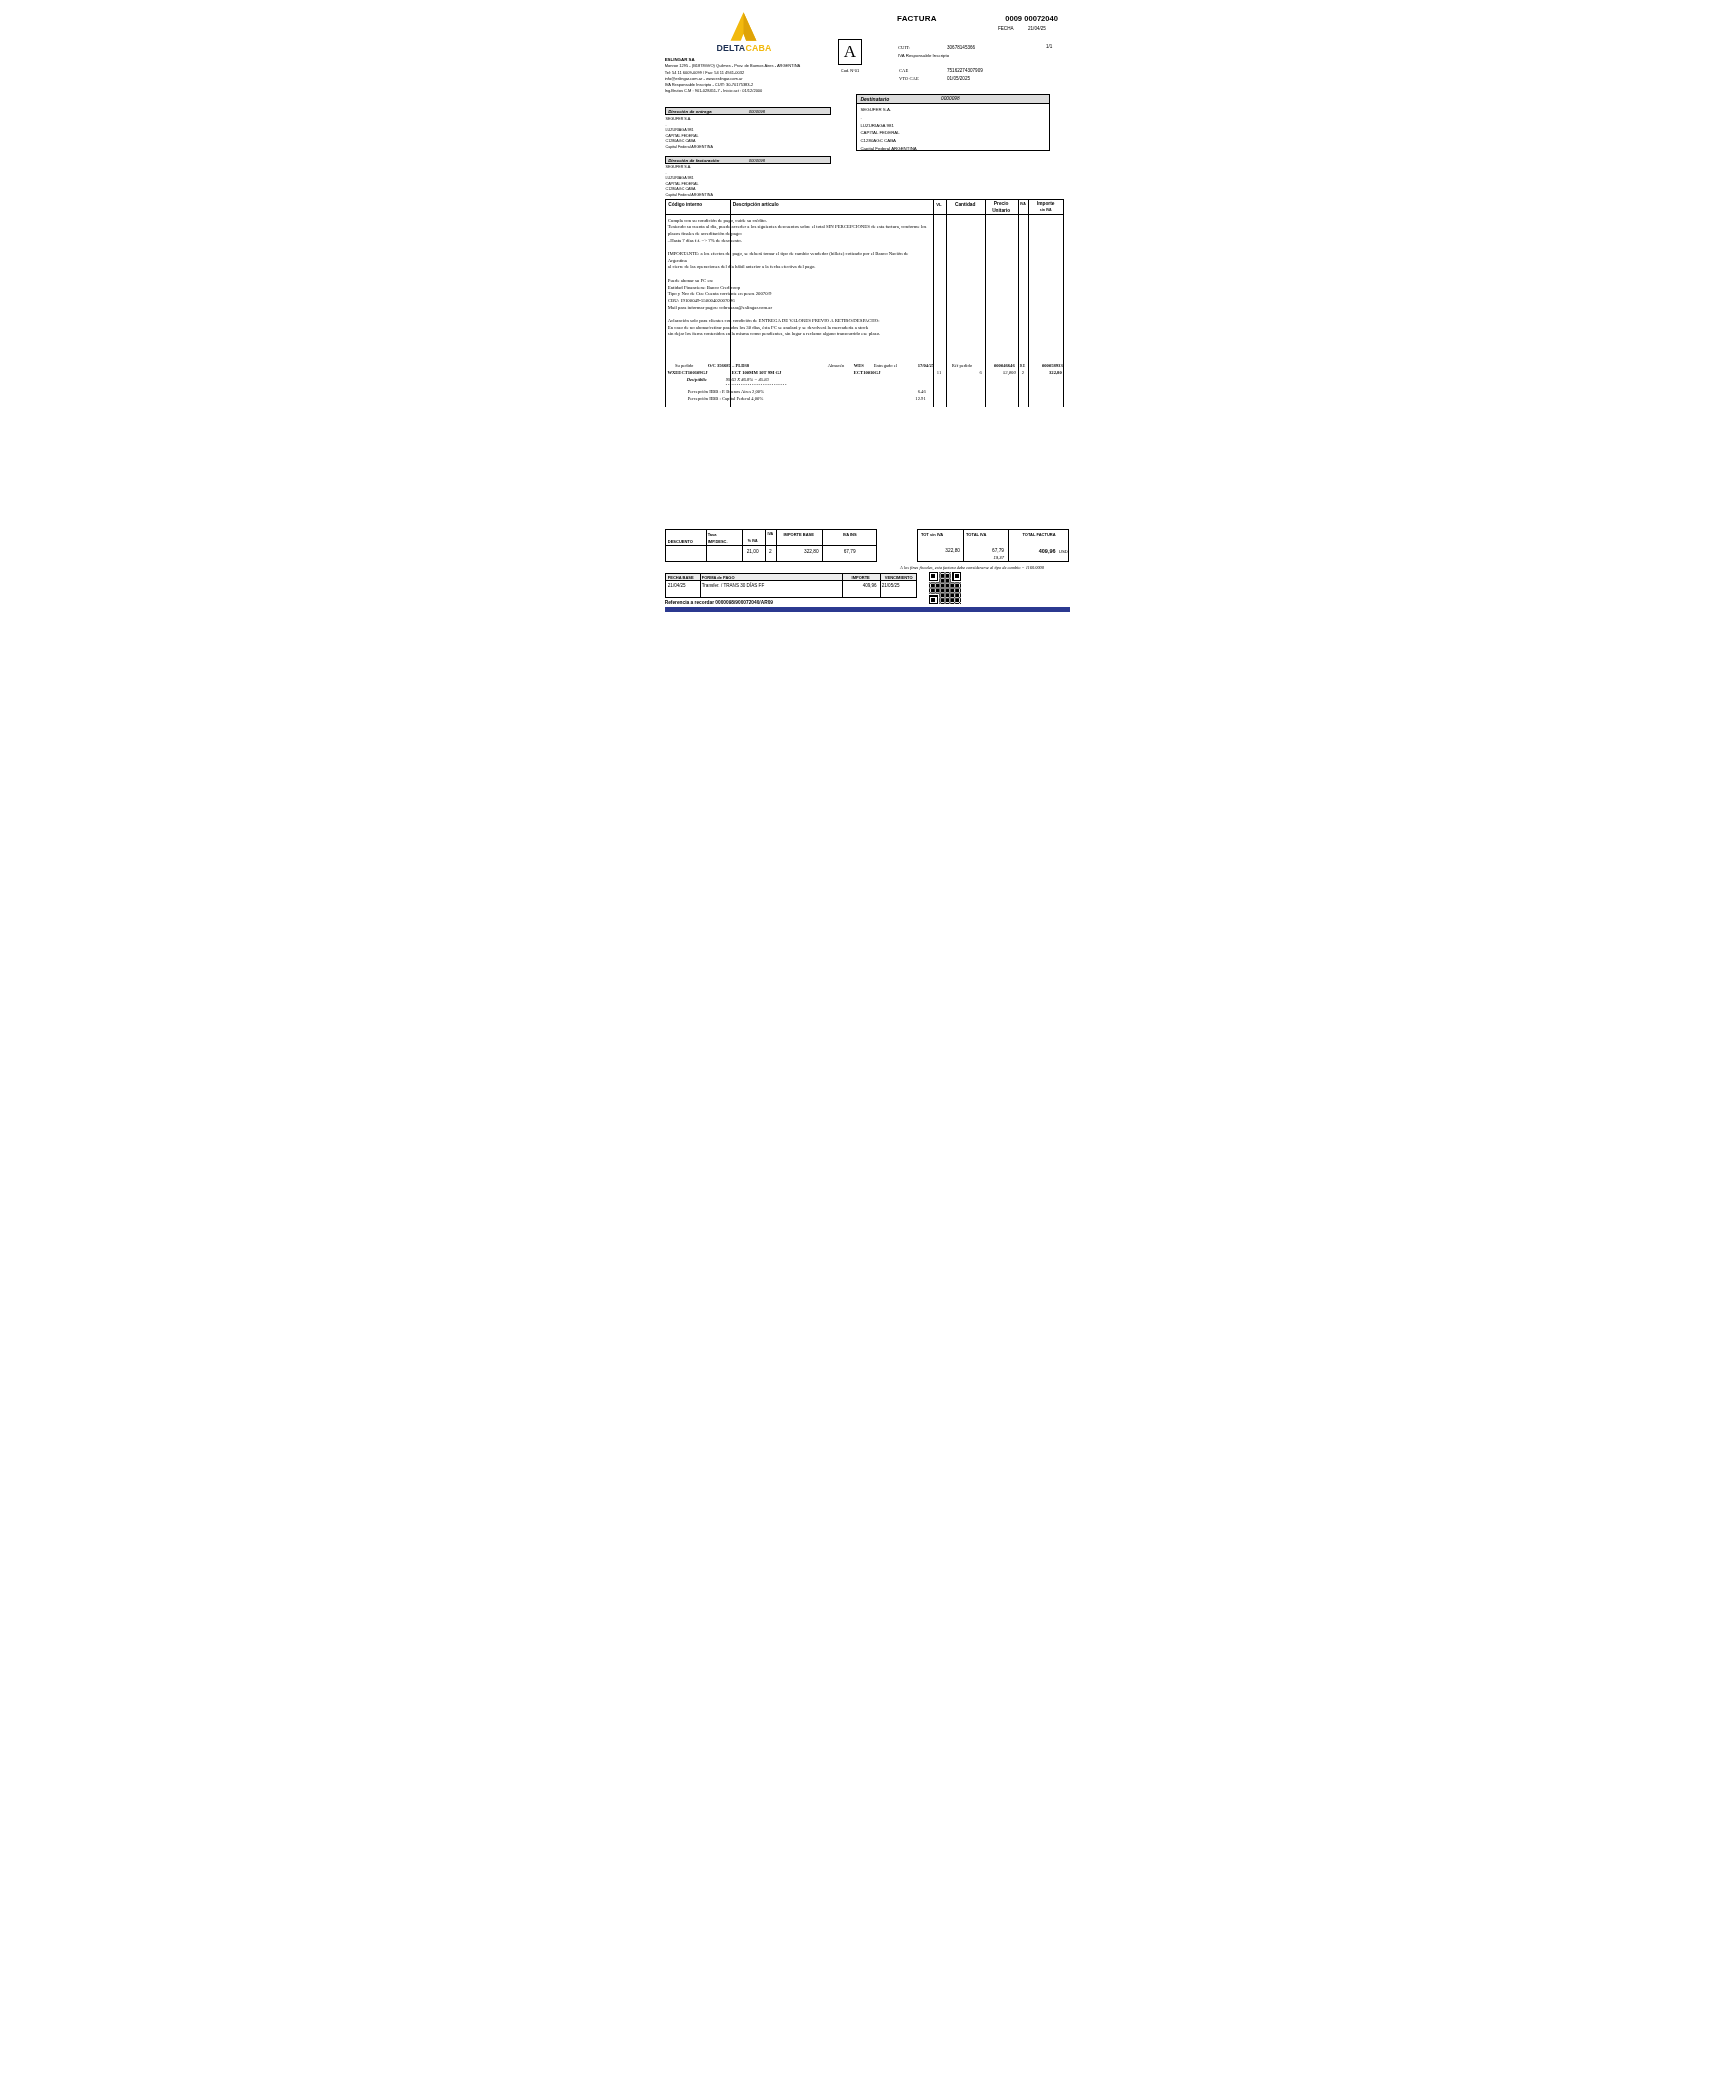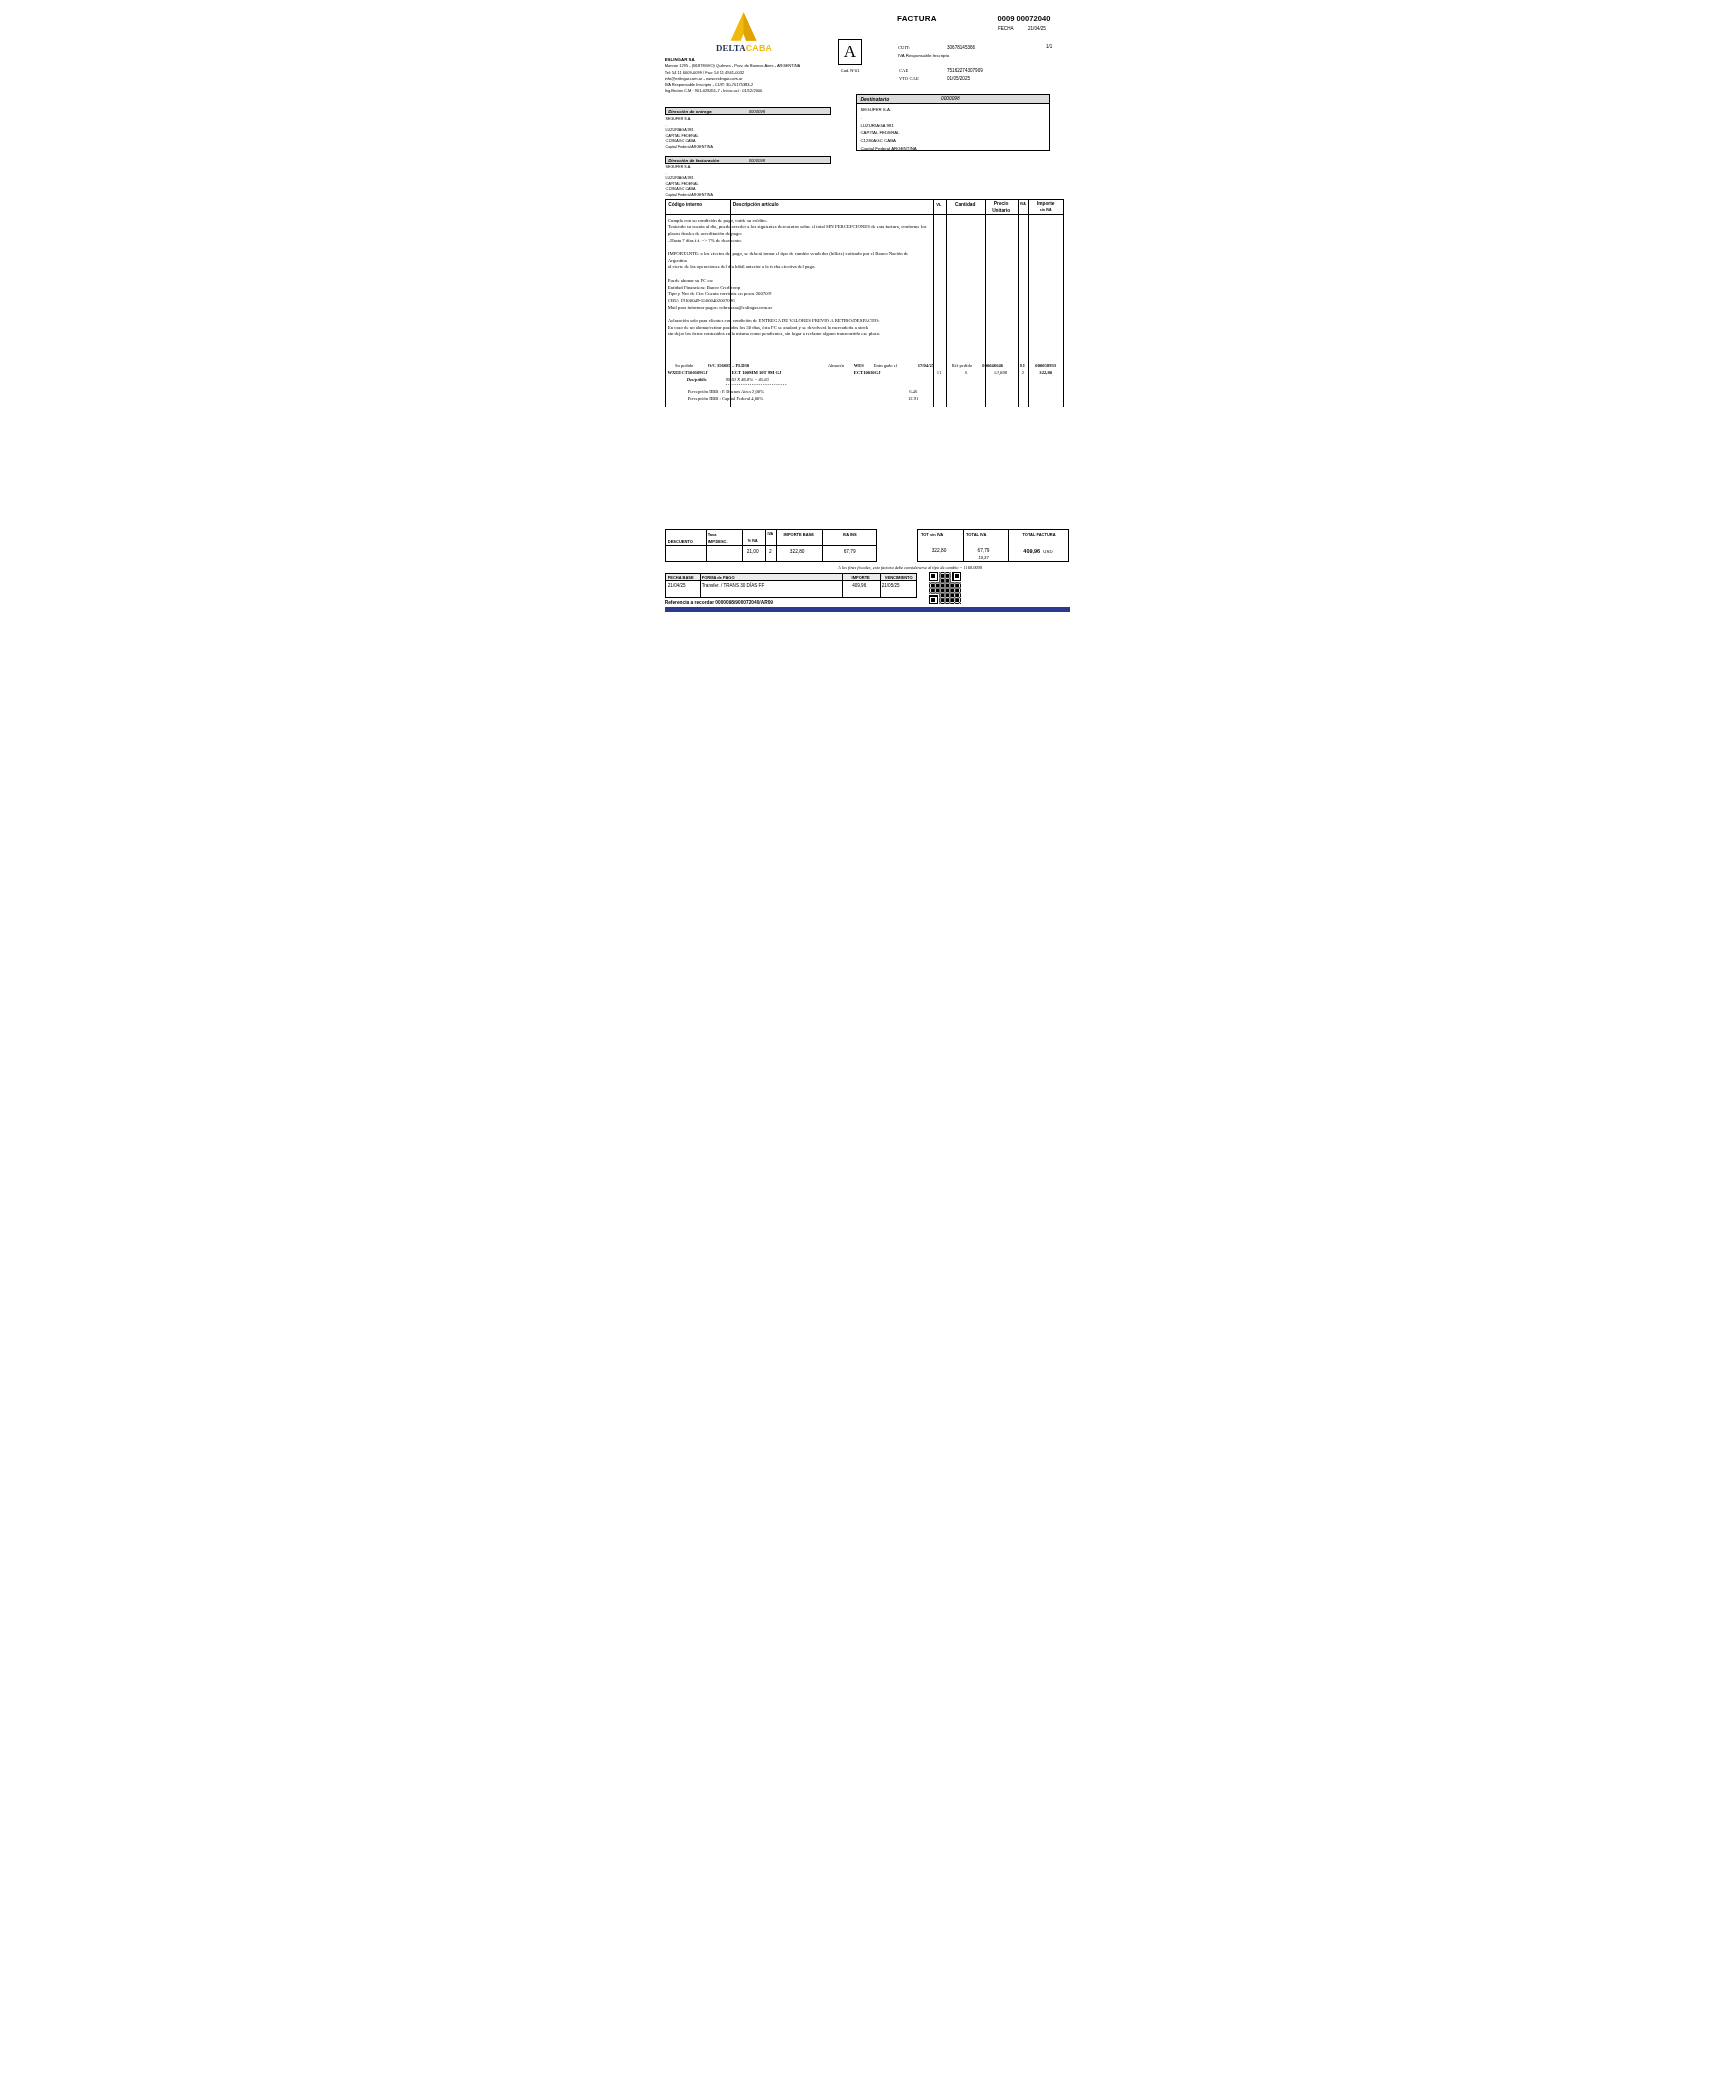--- a/index.html
+++ b/index.html
@@ -4,40 +4,40 @@
 <style>
   * { margin:0; padding:0; box-sizing:border-box; }
   html,body { background:#ffffff; }
   body { font-family:"Liberation Sans", sans-serif; color:#000; }
   .page { position:relative; width:433px; height:613px; background:#fff; margin:0 auto; overflow:hidden; }
   .abs { position:absolute; }
   .serif { font-family:"Liberation Serif", serif; }
   .b { font-weight:bold; }
   .i { font-style:italic; }
   .tc { text-align:center; }
-  .tr { text-align:center; }
+  .tr { text-align:right; }
   .prewrap { white-space:pre-line; }
   .bar { background:#dcdcdc; border:0.4px solid #000; }
   .vline { position:absolute; top:0; bottom:0; width:0.4px; background:#000; }
   .hline { position:absolute; left:0; right:0; height:0.4px; background:#000; }
   .company-lines div { font-size:4px; line-height:6.3px; }
   .addr-small div { font-size:3.7px; line-height:5.5px; }
   .addr-big div { font-size:4.4px; line-height:7.8px; }
 </style>
 </head>
 <body>
 
 <div class="page">
 
   <svg class="abs" style="left:80px; top:11.3px; width:27px; height:31px;" viewBox="0 0 100 110">
     <polygon points="50,2 98,108 60,108 50,82 40,108 2,108" fill="#F2B90D"></polygon>
     <polygon points="50,2 98,108 60,108 50,82" fill="#DFA307"></polygon>
   </svg>
   <div class="abs" style="left:59px; top:43px; width:70px; text-align:center; font-size:8.8px; font-weight:bold; letter-spacing:0.2px;">
-    <span style="color:#1C2F52;font-family:Liberation Serif, serif;">DELTA</span><span style="color:#F2B90D;">CABA</span>
+    <span style="color:#1C2F52;">DELTA</span><span style="color:#F2B90D;">CABA</span>
   </div>
 
   <div class="abs" style="left:14.7px; top:57px; width:168px;">
     <div class="b" style="font-size:4.4px; margin-bottom:1.3px;">ESLINGAR SA</div>
     <div class="company-lines">
       <div>Monroe 1295 - (B1878GVO) Quilmes - Prov. de  Buenos Aires - ARGENTINA</div>
       <div>Tel: 54 11 6009-0099 / Fax: 54 11 4941-0032</div>
       <div>info@eslingar.com.ar - www.eslingar.com.ar</div>
       <div>IVA Responsable Inscripto - CUIT: 30-70175383-2</div>
       <div>Ing.Brutos C.M : 901-028451-7 - Inicio act : 01/12/2000</div>

